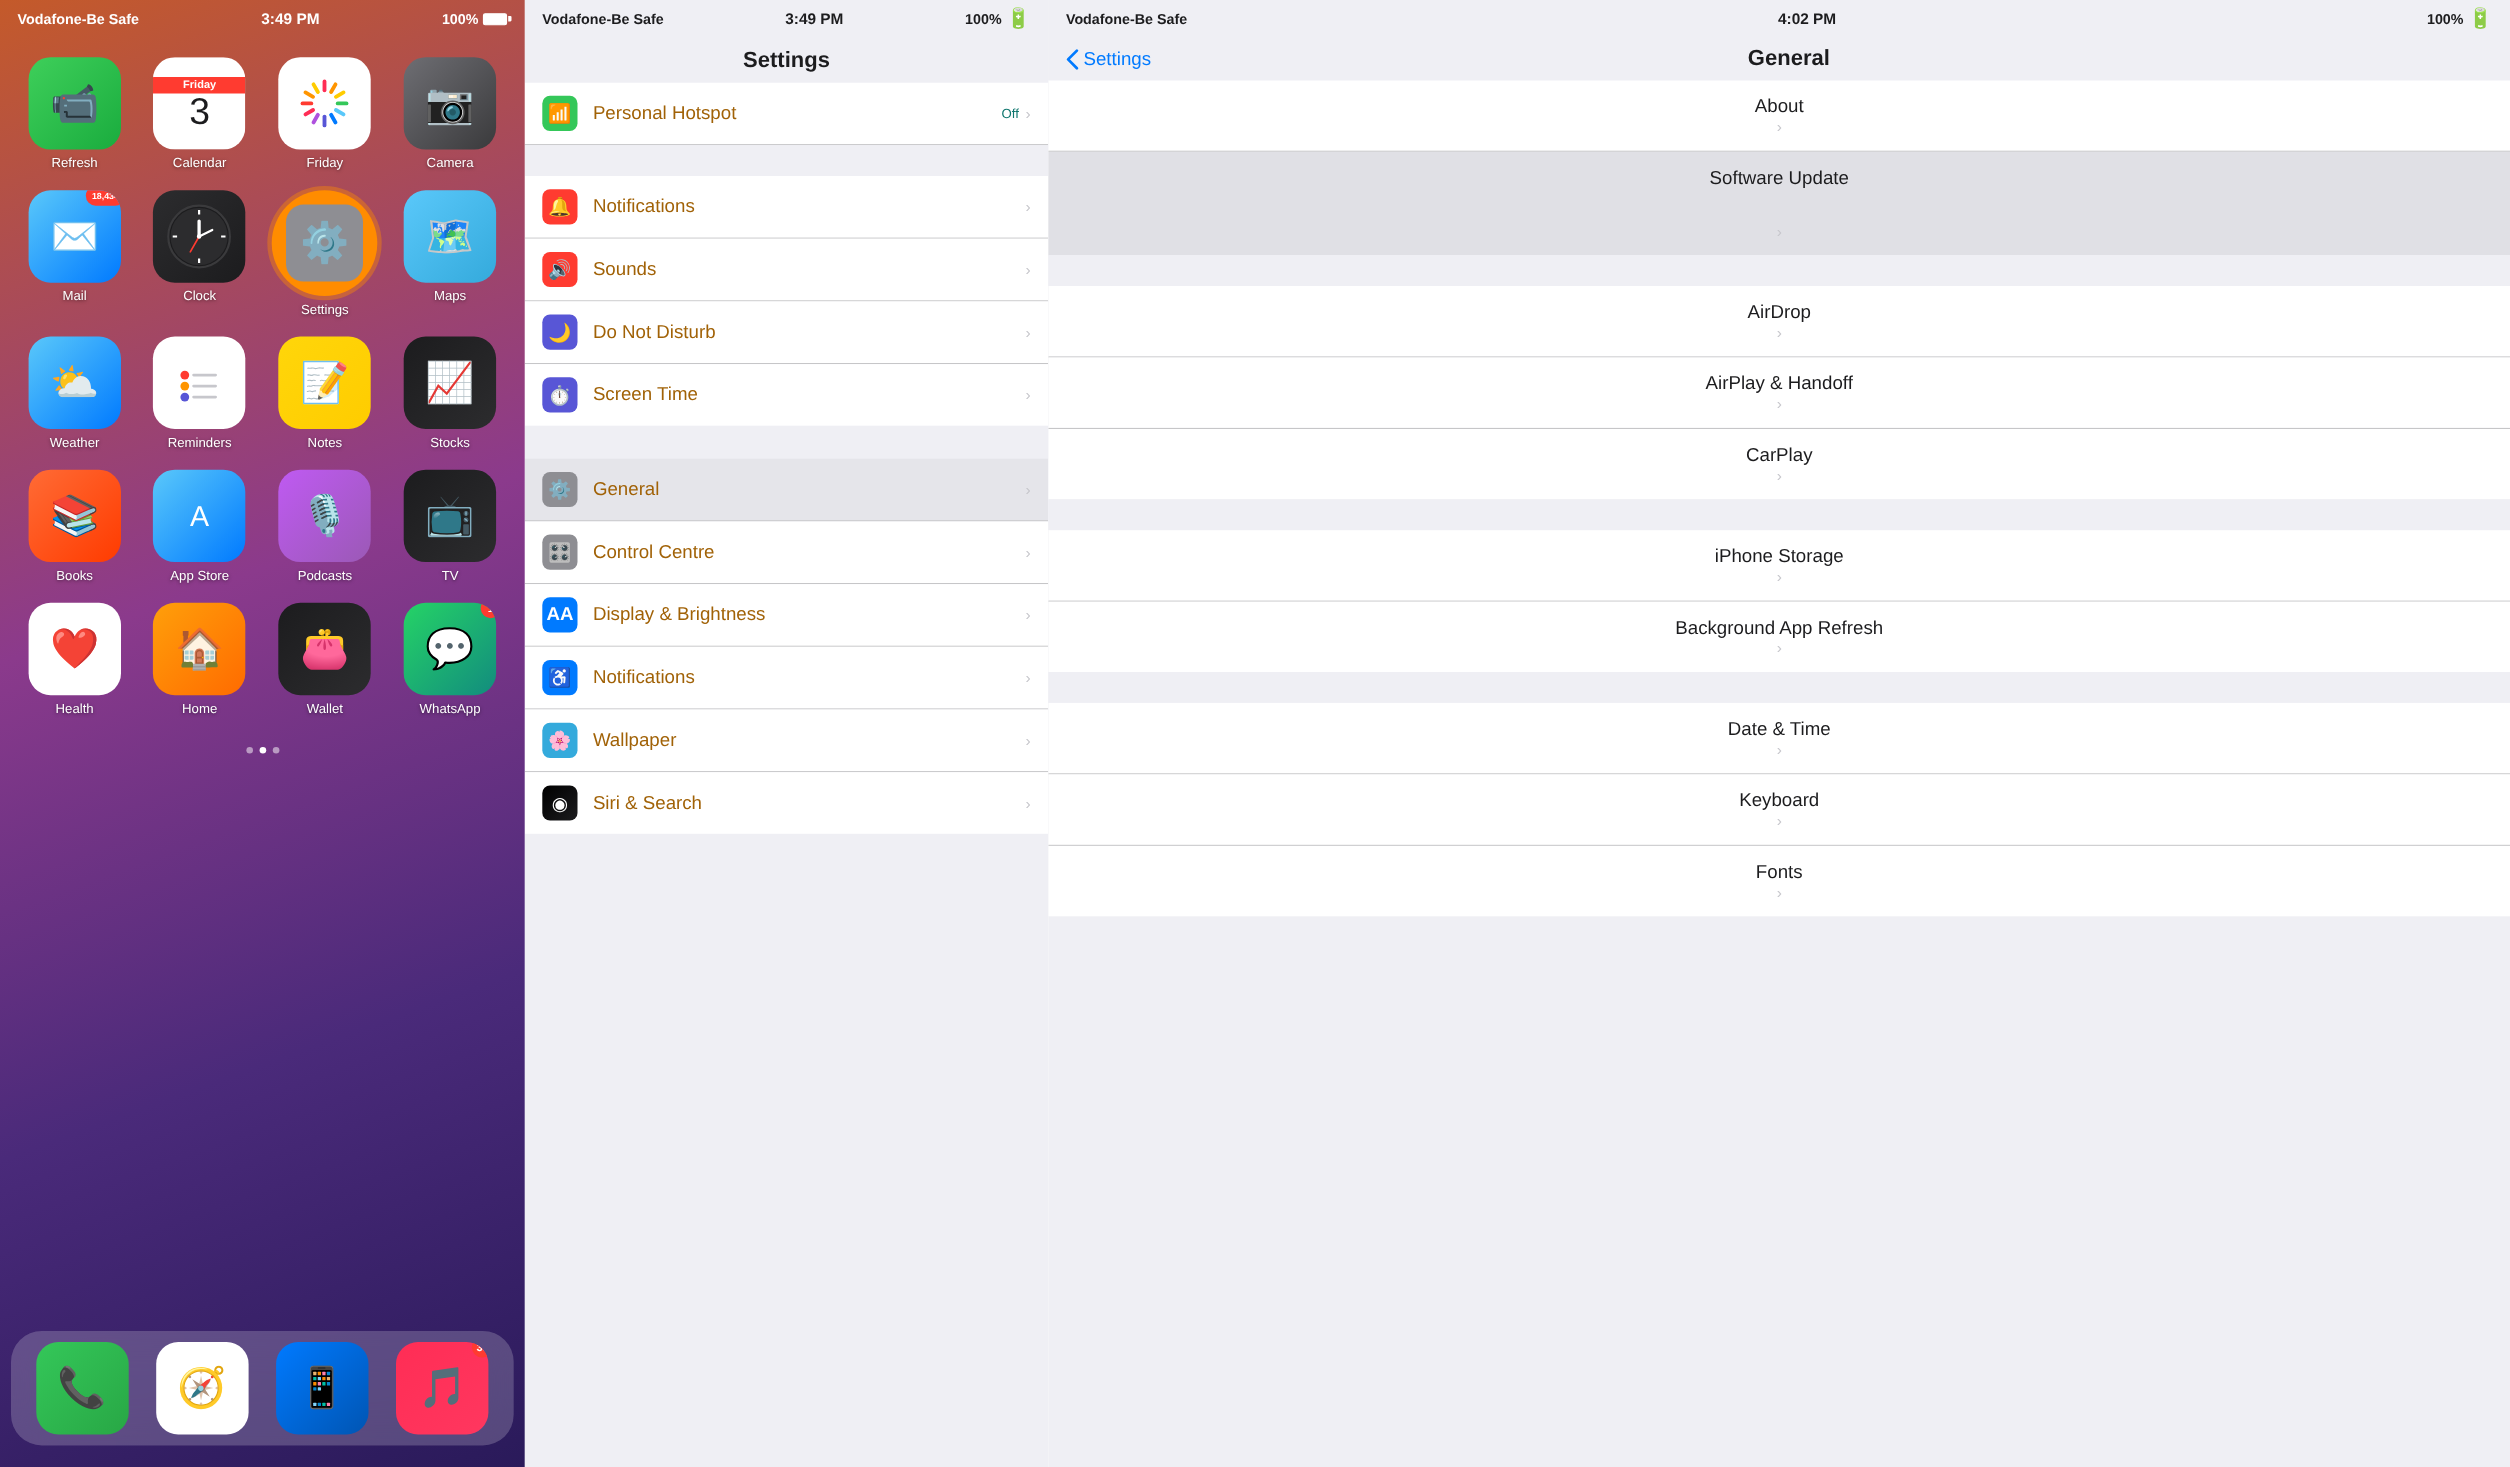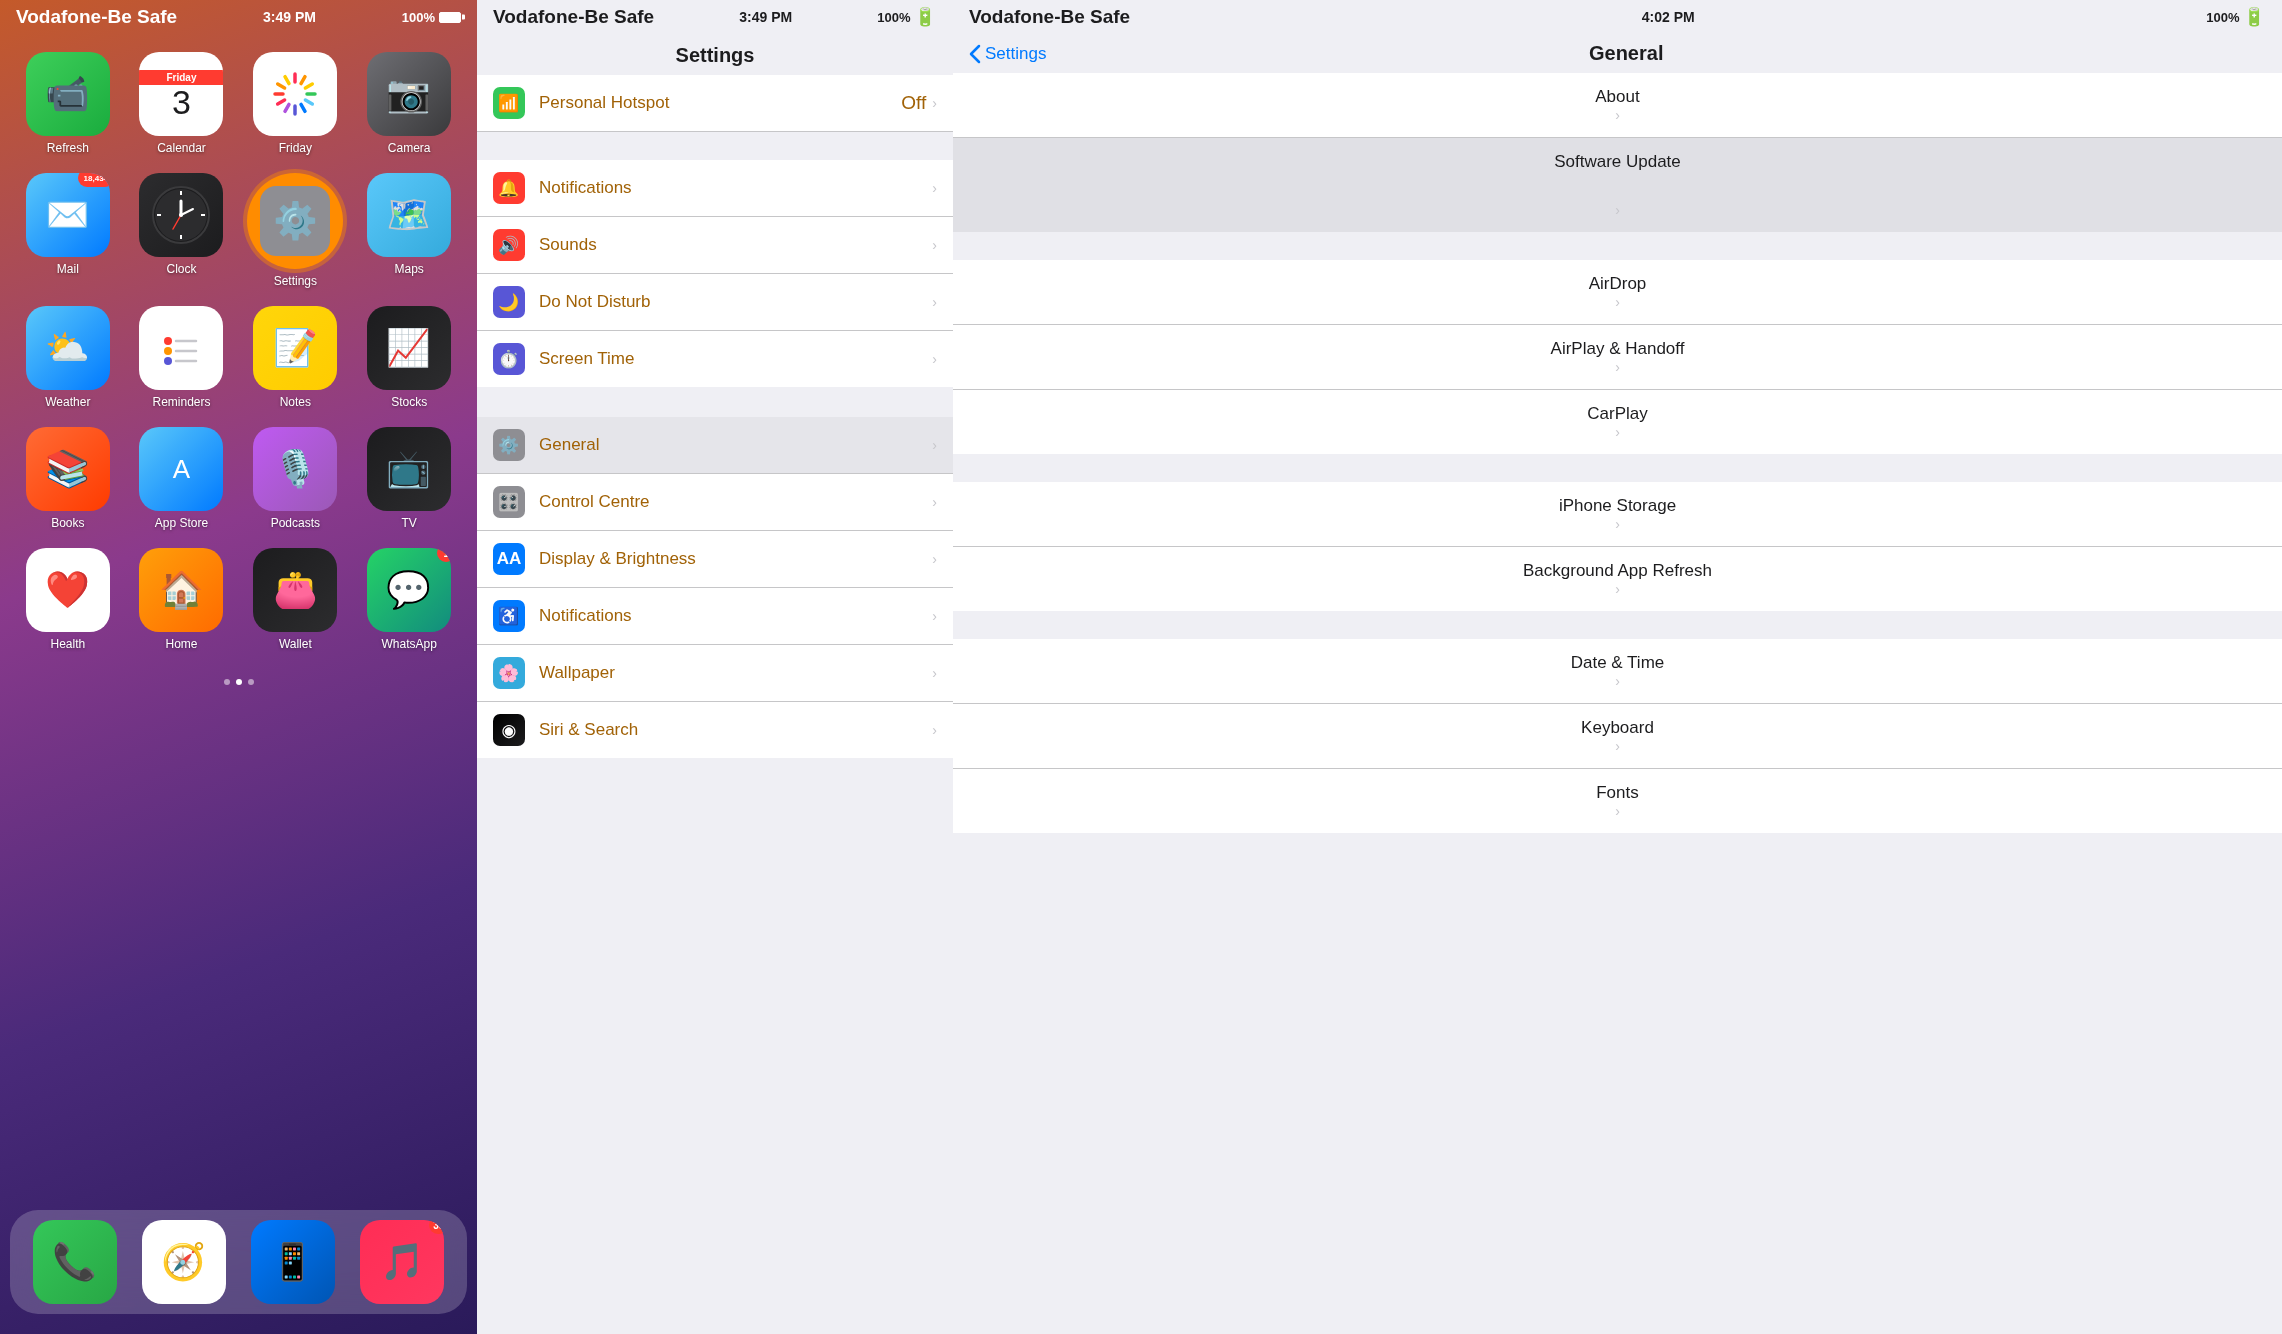--- a/index.html
+++ b/index.html
@@ -24,21 +24,21 @@
     .status-bar {
       display: flex;
       justify-content: space-between;
       align-items: center;
       padding: 6px 16px;
       color: white;
       font-size: 14px;
       font-weight: 600;
       height: 34px;
     }
-    .status-left { font-size: 19px; font-weight: 600; }
+    .status-left { font-size: 13px; font-weight: 600; }
     .status-center { font-size: 14px; font-weight: 600; }
     .status-right { display: flex; gap: 4px; align-items: center; font-size: 13px; font-weight: 600; }
 
     .battery-icon {
       display: inline-block;
       width: 22px;
       height: 11px;
       border: 1.5px solid white;
       border-radius: 2px;
       position: relative;
@@ -267,22 +267,22 @@
       color: white;
     }
 
     .row-label {
       flex: 1;
       font-size: 17px;
       color: #a16207;
     }
 
     .row-value {
-      font-size: 19px;
-      color: #a16207;
+      font-size: 12px;
+      color: #0f766e;
       margin-right: 6px;
     }
 
     .chevron {
       color: #c7c7cc;
       font-size: 14px;
     }
 
     .ic-row-hotspot { background: #34c759; }
     .ic-row-notifications { background: #ff3b30; }

